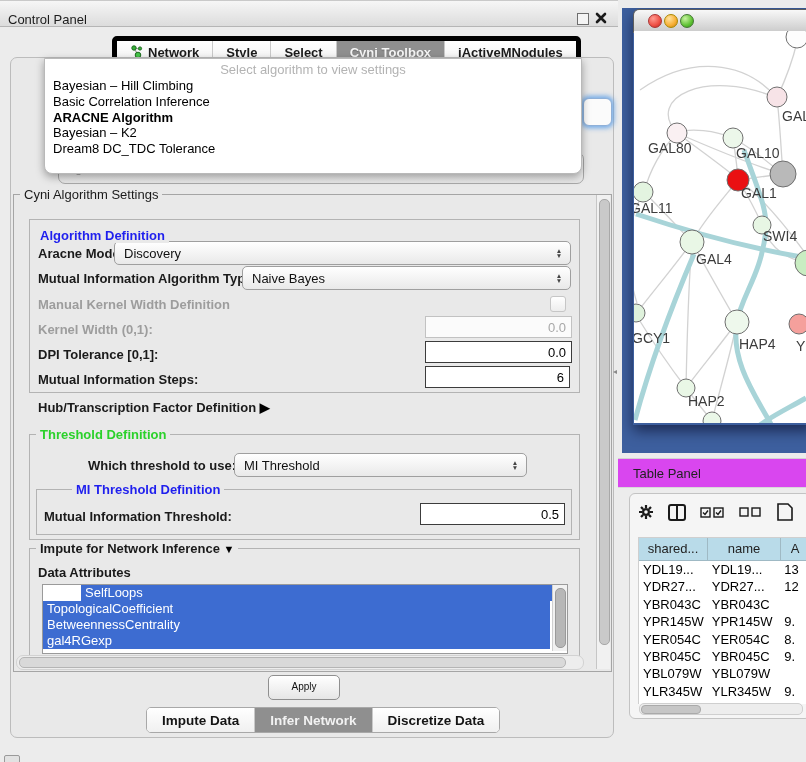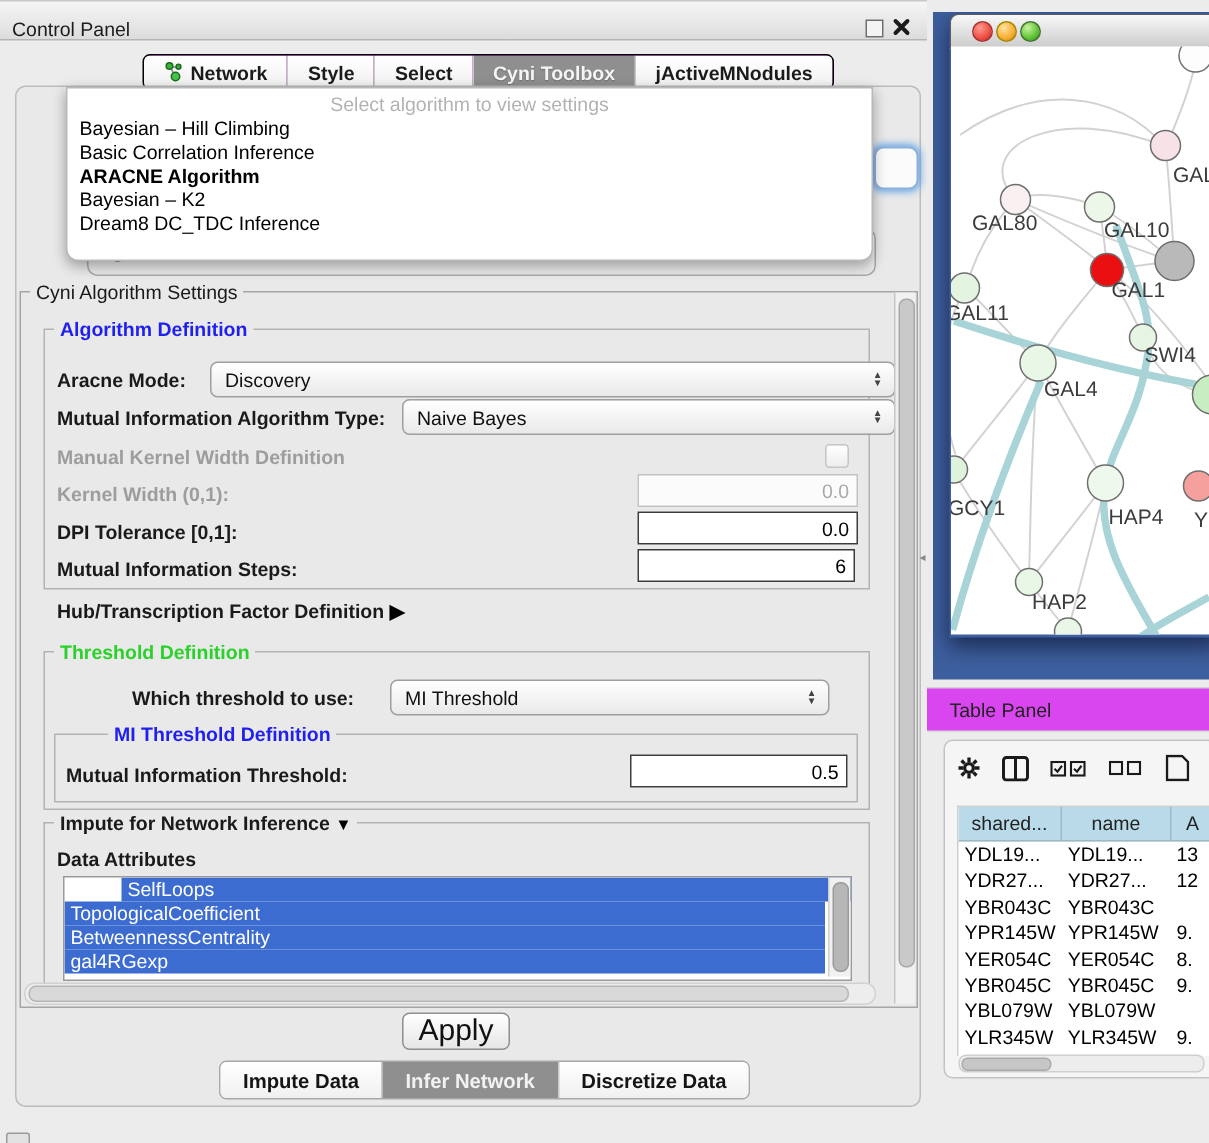--- a/index.html
+++ b/index.html
@@ -8,22 +8,22 @@
        -webkit-font-smoothing:antialiased;}
   .abs{position:absolute;}
   
   .cp-titlebar{left:0;top:6;width:618px;height:25px;
     background:linear-gradient(#f6f6f6,#dcdcdc);
     border-top:1px solid #c9c9c9;border-bottom:1px solid #b5b5b5;}
   .cp-title{left:8px;top:11px;font-size:13px;color:#1c1c1c;}
   .win-float{left:577px;top:12px;width:10px;height:10px;border:1.5px solid #6e6e6e;background:#f4f4f4;}
   .win-close{left:594px;top:10px;width:14px;height:14px;}
   
-  .tabbar{left:95px;top:36px;height:22px;display:flex;border:1px solid #000000;
-    border-radius:5px;overflow:hidden;background:#a21caf;}
+  .tabbar{left:112px;top:36px;height:22px;display:flex;border:5px solid #000000;
+    border-radius:5px;overflow:hidden;background:#84cc16;}
   .tab{display:flex;align-items:center;gap:5px;padding:0 13px;font-size:13px;font-weight:bold;
     color:#1b1b1b;background:linear-gradient(#ffffff,#f1f1f1);border-right:1px solid #c9c9c9;cursor:default;}
   .tab:last-child{border-right:none;}
   .tab.active{background:#8f8f8f;color:#f5f5f5;text-shadow:0 1px 1px rgba(0,0,0,.25);}
   
   .cp-body{left:10px;top:57px;width:602px;height:679px;background:#e9e9e9;
     border:1px solid #bcbcbc;border-radius:7px;}
   
   .ghost-combo{left:58px;top:152px;width:524px;height:30px;border:1px solid #a9a9a9;border-radius:7px;
     background:linear-gradient(#fdfdfd,#e7e7e7);z-index:3;overflow:hidden;}
@@ -40,21 +40,21 @@
   
   .settings{left:13px;top:194px;width:597px;height:476px;border:1px solid #a5a5a5;background:#e9e9e9;}
   .legend{position:absolute;font-size:13px;color:#1a1a1a;background:#e9e9e9;padding:0 4px;z-index:2;}
   .group{position:absolute;border:1px solid #b3b3b3;}
   .gt-blue{color:#1f1fee;font-weight:bold;}
   .gt-green{color:#2bd12b;font-weight:bold;}
   .flabel{position:absolute;font-size:13px;font-weight:bold;color:#1a1a1a;white-space:nowrap;}
   .flabel.dis{color:#9d9d9d;}
   
   .combo{position:absolute;height:22px;border:1px solid #9f9f9f;border-radius:5px;
-    background:linear-gradient(#ffffff,#e9e9e9);display:flex;align-items:center;margin-left:26px;}
+    background:linear-gradient(#ffffff,#e9e9e9);display:flex;align-items:center;}
   .combo .val{font-size:13px;color:#111;padding-left:9px;flex:1;}
   .combo .arrows{width:16px;display:flex;flex-direction:column;align-items:center;line-height:5px;
     font-size:6.5px;color:#444;padding-right:3px;}
   
   .tfield{position:absolute;height:20px;font-size:13px;text-align:right;padding:0 5px;
     font-family:"Liberation Sans",sans-serif;background:#fff;border:1px solid #3c3c3c;color:#000;}
   .tfield.dis{border:1px solid #c2c2c2;background:#fbfbfb;color:#a8a8a8;}
   .checkbox{position:absolute;width:14px;height:14px;border:1px solid #c6c6c6;border-radius:3px;
     background:linear-gradient(#ffffff,#ededed);}
   .disclosure{font-size:11px;color:#000;}
@@ -62,21 +62,21 @@
   .attr-list{left:42px;top:584px;width:524px;height:68px;background:#fff;border:1px solid #9a9a9a;overflow:hidden;}
   .attr-item{height:16px;line-height:16px;font-size:13px;color:#fff;padding-left:4px;width:503px;}
   .attr-vscroll{position:absolute;right:0;top:0;width:14px;height:66px;background:#f1f1f1;border-left:1px solid #cfcfcf;}
   .attr-vthumb{position:absolute;left:2px;top:3px;width:9px;height:58px;background:#b7b7b7;border:1px solid #9a9a9a;border-radius:5px;}
   .hscroll{left:16px;top:460px;width:566px;height:13px;background:#ededed;border:1px solid #d2d2d2;border-radius:7px;}
   .hthumb{position:absolute;left:2px;top:1px;width:545px;height:9px;background:#d9d9d9;border:1px solid #b5b5b5;border-radius:5px;}
   .vscroll{left:583px;top:1px;width:13px;height:474px;background:#f1f1f1;border-left:1px solid #c6c6c6;}
   .vthumb{position:absolute;left:2px;top:4px;width:9px;height:444px;background:#c9c9c9;border:1px solid #a8a8a8;border-radius:5px;}
   
   .apply-btn{left:268px;top:675px;width:70px;height:23px;border:1px solid #8f8f8f;border-radius:5px;
-    background:linear-gradient(#ffffff,#e6e6e6);font-size:20px;color:#111;text-align:center;line-height:22px;}
+    background:linear-gradient(#ffffff,#e6e6e6);font-size:10px;color:#111;text-align:center;line-height:22px;}
   .btabbar{left:146px;top:707px;height:24px;display:flex;border:1px solid #a8a8a8;border-radius:5px;
     overflow:hidden;background:#fdfdfd;}
   .btab{display:flex;align-items:center;padding:0 15px;font-size:13.5px;font-weight:bold;color:#151515;
     background:linear-gradient(#ffffff,#f0f0f0);border-right:1px solid #c9c9c9;}
   .btab:last-child{border-right:none;}
   .btab.active{background:#8f8f8f;color:#f2f2f2;}
   .mini-icon{left:4px;top:755px;width:14px;height:12px;border:1px solid #9a9a9a;background:#e2e2e2;border-radius:2px;}
   .splitter-mark{left:613px;top:367px;font-size:8px;color:#8a8a8a;}
   
   .desktop{left:622px;top:8px;width:184px;height:445px;background:#3d5f9e;overflow:hidden;}
@@ -148,29 +148,29 @@
 </div>
 <div class="abs focus-combo"></div>
 
 <div class="abs dropdown">
   <div class="dd-placeholder">Select algorithm to view settings</div>
   <ul class="dd-list" id="dd-items">
       <li>Bayesian – Hill Climbing</li>
       <li>Basic Correlation Inference</li>
       <li class="bold">ARACNE Algorithm</li>
       <li>Bayesian – K2</li>
-      <li>Dream8 DC_TDC Inference</li>
+      <li>Dream8 DC_TDC Tolerance</li>
     </ul>
 </div>
 
 <div class="abs settings"></div>
 <span class="abs legend" style="left:20px;top:187px;">Cyni Algorithm Settings</span>
 
 <div class="abs group" style="left:29px;top:219px;width:549px;height:172px;"></div>
-<span class="abs legend gt-blue" style="left:36px;top:212px;">Algorithm Definition</span>
+<span class="abs legend gt-blue" style="left:36px;top:228px;">Algorithm Definition</span>
 
 <span class="flabel" style="left:38px;top:246px;">Aracne Mode:</span>
 <div class="combo" style="left:114px;top:241px;width:455px;">
   <span class="val">Discovery</span>
   <span class="arrows">▲<br>▼</span>
 </div>
 
 <span class="flabel" style="left:38px;top:271px;">Mutual Information Algorithm Type:</span>
 <div class="combo" style="left:242px;top:266px;width:327px;">
   <span class="val">Naive Bayes</span>

